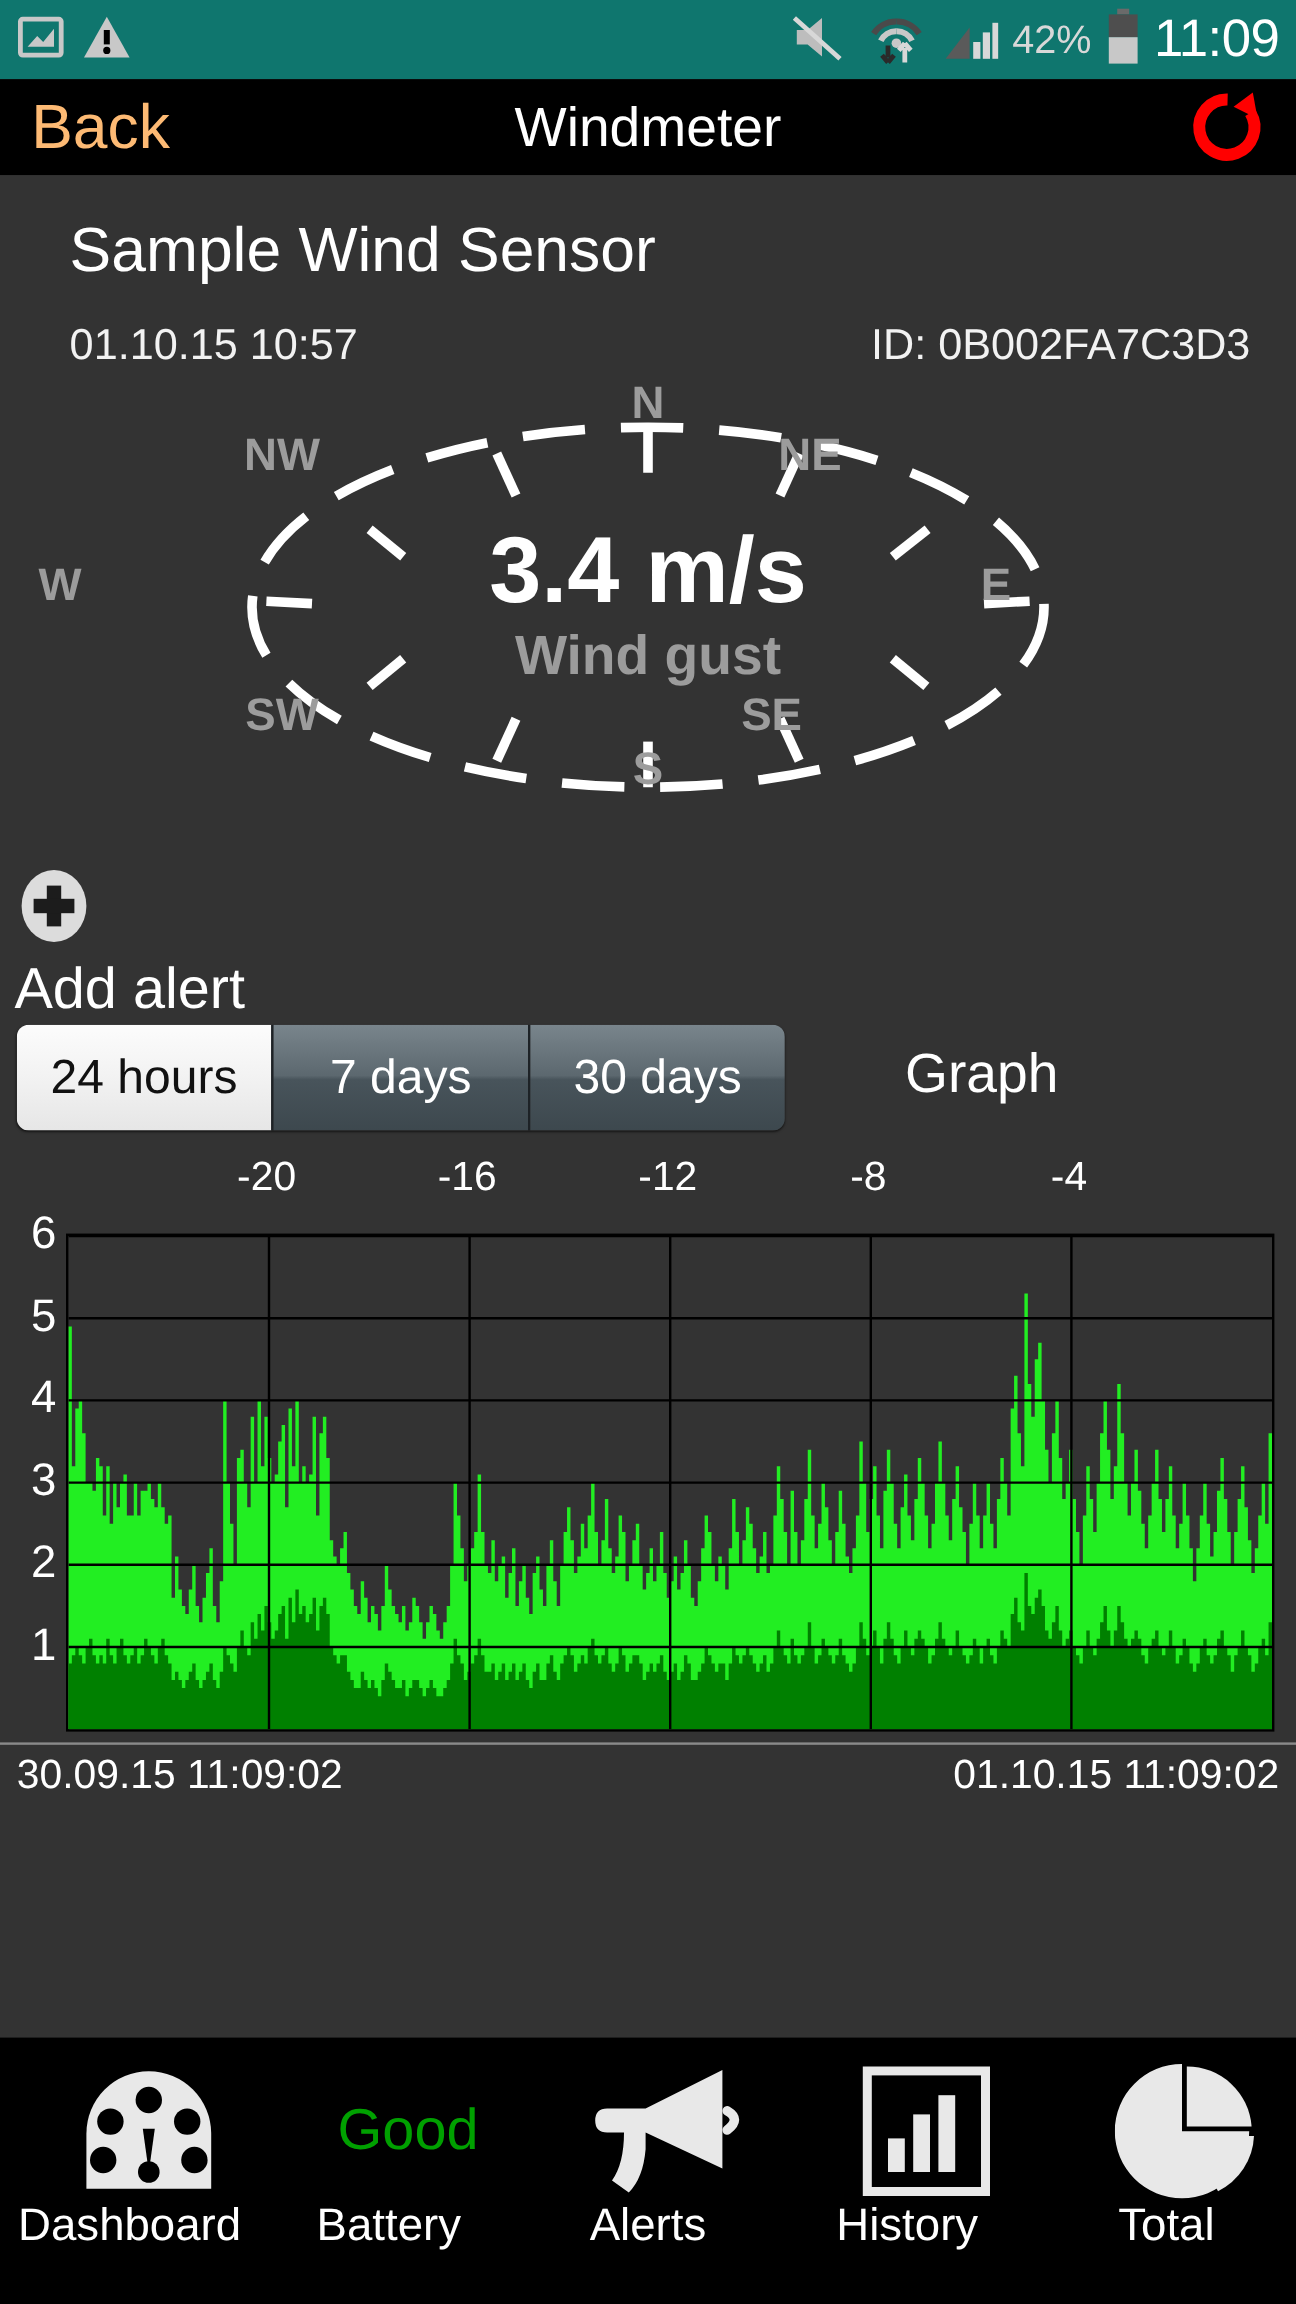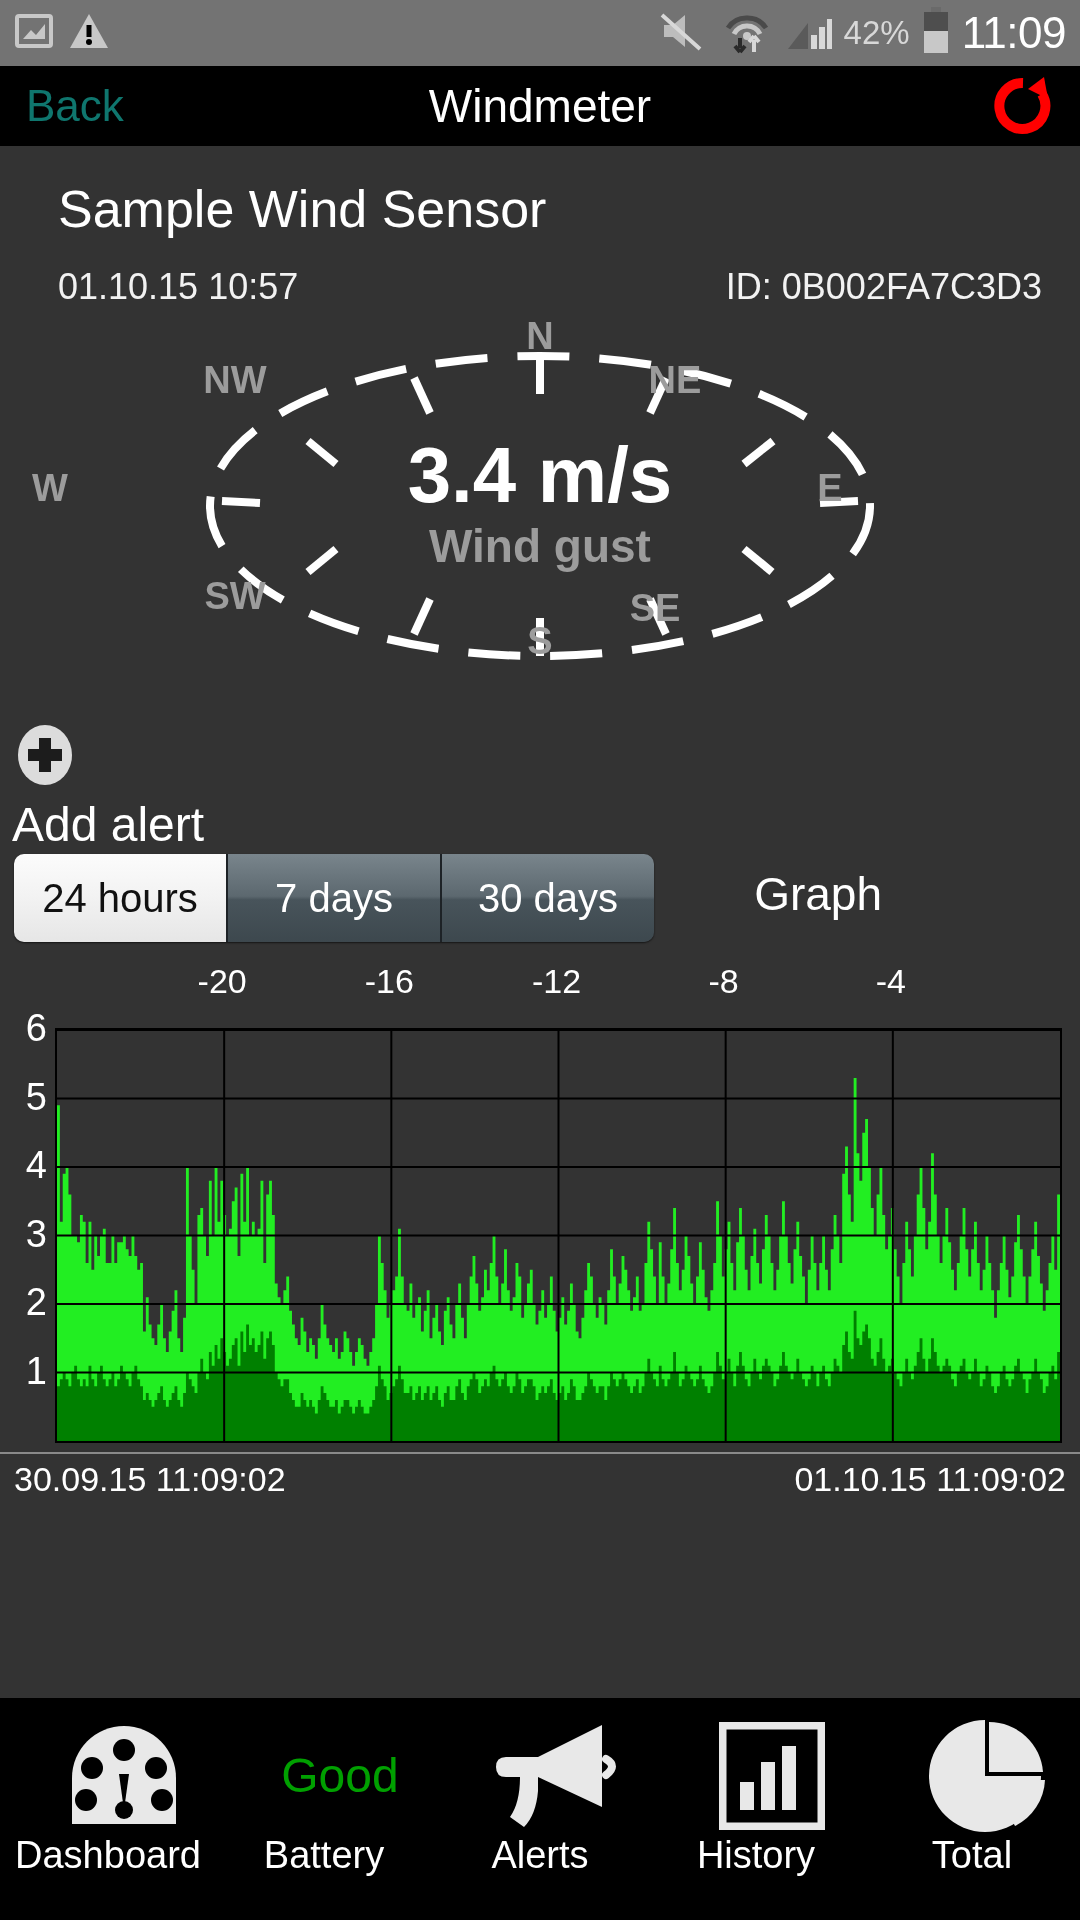--- a/index.html
+++ b/index.html
@@ -7,34 +7,34 @@
     width:1080px; height:1920px;
     background:#000;
     font-family:"Liberation Sans", sans-serif;
     overflow:hidden;
   }
   #app{ position:relative; width:1080px; height:1920px; background:#333333; }
 
   
   .statusbar{
     position:absolute; left:0; top:0; width:1080px; height:66px;
-    background:#737373; display:flex; padding:0 14px;
+    background:#0f766e; display:flex; padding:0 14px;
   }
   .sb-left{ display:flex; align-items:center; gap:14px; }
   .sb-right{ margin-left:auto; display:flex; align-items:center; gap:12px; }
   .sb-time{ color:#ffffff; font-size:44px; line-height:46px; letter-spacing:-0.5px; }
   .sb-pct{ color:#d8d8d8; font-size:33px; line-height:34px; }
 
   
   .navbar{
     position:absolute; left:0; top:66px; width:1080px; height:80px;
     background:#000; display:flex; align-items:center;
   }
   .nav-back{
-    position:absolute; left:26px; color:#0f766e; font-size:44px; line-height:46px;
+    position:absolute; left:26px; color:#fdba74; font-size:52px; line-height:46px;
   }
   .nav-title{
     width:100%; text-align:center; color:#fff; font-size:46px; line-height:48px;
   }
   .nav-refresh{ position:absolute; right:26px; width:62px; height:62px; }
 
   
   .content{ position:absolute; left:0; top:146px; width:1080px; height:1552px; background:#333333; }
 
   .sensor-name{
@@ -48,21 +48,21 @@
   
   .compass{ position:absolute; left:0; top:170px; width:1080px; height:410px; }
   .compass svg{ position:absolute; left:0; top:0; }
   .cmp-label{
     position:absolute; color:#9c9c9c; font-size:38px; line-height:40px; font-weight:700;
     text-align:center;
   }
   .cmp-n { left:500px; top:0px;   width:80px; }
   .cmp-ne{ left:620px; top:44px;  width:110px; }
   .cmp-e { left:790px; top:152px; width:80px; }
-  .cmp-se{ left:600px; top:260px; width:110px;margin-top:12px; }
+  .cmp-se{ left:588px; top:260px; width:110px; }
   .cmp-s { left:500px; top:305px; width:80px; }
   .cmp-sw{ left:180px; top:260px; width:110px; }
   .cmp-w { left:10px;  top:152px; width:80px; }
   .cmp-nw{ left:180px; top:44px;  width:110px; }
   .cmp-value{
     position:absolute; left:0; top:118px; width:1080px; text-align:center;
     color:#ffffff; font-size:78px; line-height:82px; font-weight:700;
   }
   .cmp-sub{
     position:absolute; left:0; top:205px; width:1080px; text-align:center;

